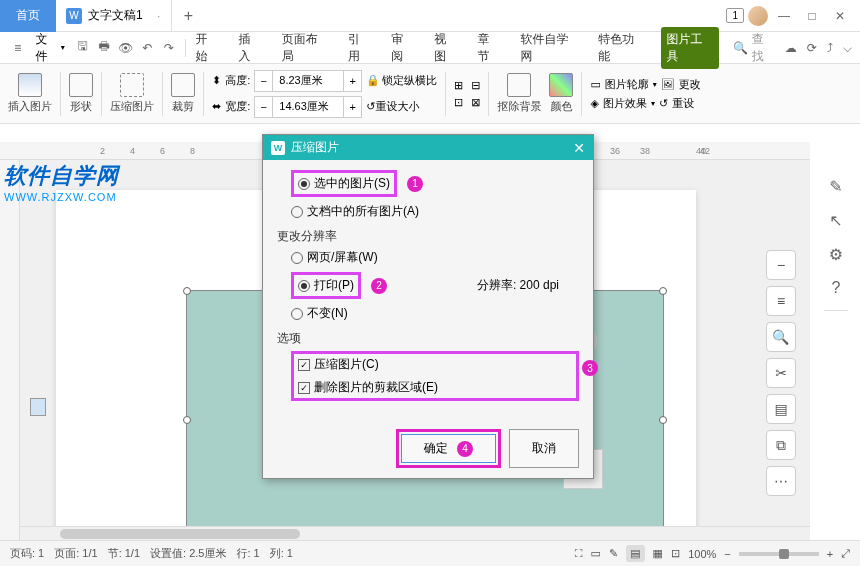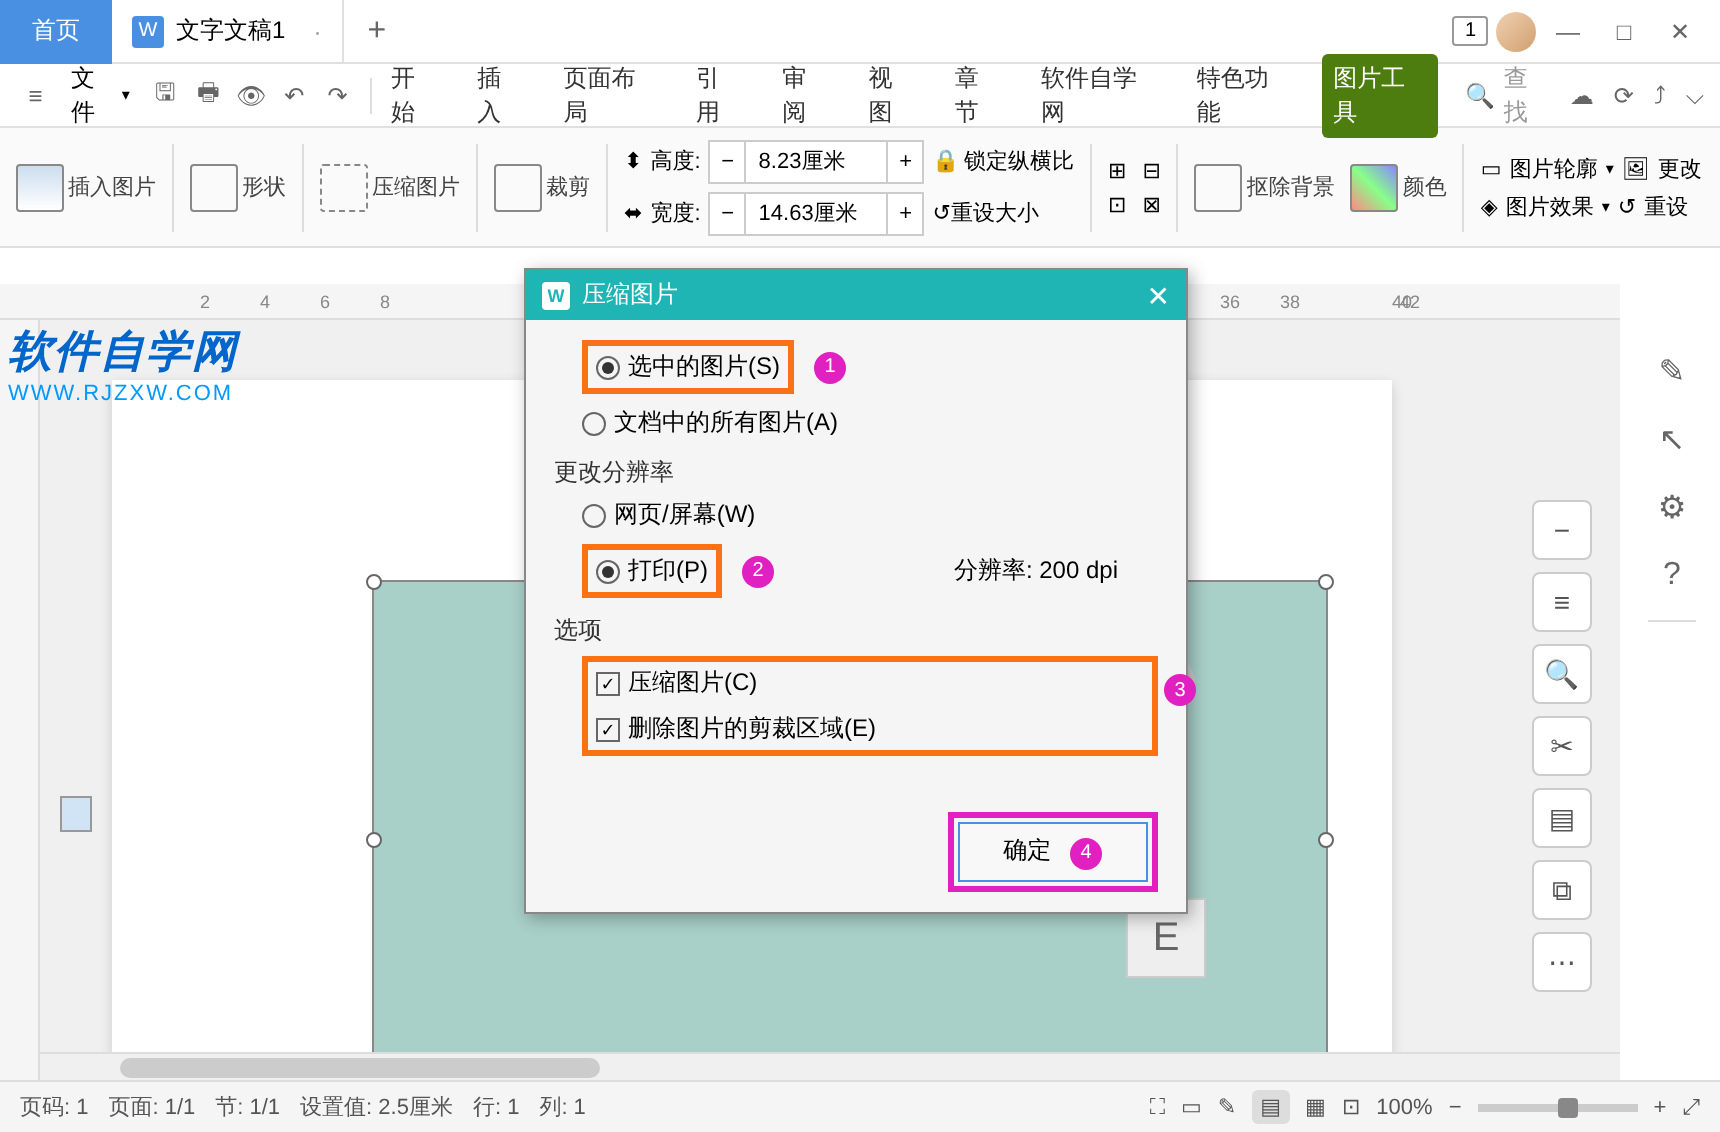--- a/index.html
+++ b/index.html
@@ -23,21 +23,21 @@
 .menu-file { padding: 0 6px; display: flex; align-items: center; gap: 2px; }
 .menu-divider { width: 1px; height: 18px; background: #ddd; margin: 0 4px; }
 .menu-tabs { display: flex; gap: 12px; font-size: 12px; }
 .menu-tab { padding: 4px 4px; color: #333; cursor: pointer; }
 .menu-tab.active { background: #4d7c0f; color: #fff; border-radius: 3px; padding: 4px 6px; }
 .search-box { display: flex; align-items: center; gap: 4px; padding: 2px 8px; color: #999; margin-left: 4px; }
 .menubar-right { margin-left: auto; display: flex; gap: 10px; color: #666; }
 
 
 .ribbon { height: 60px; display: flex; align-items: center; padding: 4px 8px; gap: 8px; border-bottom: 1px solid #e0e0e0; background: #fafafa; }
-.ribbon-group { display: flex; align-items: center; gap: 2px; font-size: 11px; color: #444; text-align: right; }
+.ribbon-group { display: flex; flex-direction: column; align-items: center; gap: 2px; font-size: 11px; color: #444; text-align: right; }
 .ribbon-icon { width: 24px; height: 24px; border: 1px solid #888; border-radius: 2px; }
 .ribbon-divider { width: 1px; height: 44px; background: #ddd; }
 .ribbon-controls { display: flex; flex-direction: column; gap: 4px; font-size: 11px; }
 .ribbon-row { display: flex; align-items: center; gap: 4px; }
 .dim-input { display: flex; align-items: center; border: 1px solid #ccc; background: #fff; }
 .dim-btn { width: 18px; height: 20px; display: flex; align-items: center; justify-content: center; border-right: 1px solid #ccc; }
 .dim-btn:last-child { border-right: none; border-left: 1px solid #ccc; }
 .dim-val { width: 70px; padding: 2px 6px; }
 .lock-label { display: flex; align-items: center; gap: 2px; }
 
@@ -76,21 +76,21 @@
 .dialog-title-icon { width: 14px; height: 14px; background: #fff; color: #1fb5b5; display: flex; align-items: center; justify-content: center; font-size: 9px; font-weight: bold; border-radius: 2px; }
 .dialog-close { margin-left: auto; cursor: pointer; font-size: 14px; }
 .dialog-body { padding: 10px 14px; font-size: 12px; }
 .dlg-section { margin-bottom: 8px; }
 .dlg-label { color: #333; margin-bottom: 4px; }
 .dlg-opts { padding-left: 14px; display: flex; flex-direction: column; gap: 6px; }
 .dlg-row { display: flex; align-items: center; gap: 4px; }
 .radio { width: 12px; height: 12px; border: 1px solid #666; border-radius: 50%; display: inline-flex; align-items: center; justify-content: center; }
 .radio.checked::after { content: ''; width: 6px; height: 6px; background: #333; border-radius: 50%; }
 .checkbox { width: 12px; height: 12px; border: 1px solid #666; display: inline-flex; align-items: center; justify-content: center; font-size: 9px; }
-.hl-box { border: 3px solid #f97316; padding: 2px 4px; display: inline-flex; align-items: center; gap: 4px; }
+.hl-box { border: 3px solid #d946ef; padding: 2px 4px; display: inline-flex; align-items: center; gap: 4px; }
 .num-badge { width: 16px; height: 16px; background: #e020c0; color: #fff; border-radius: 50%; display: inline-flex; align-items: center; justify-content: center; font-size: 10px; margin-left: 6px; }
 .dlg-buttons { display: flex; justify-content: flex-end; gap: 8px; padding: 10px 14px; }
 .dlg-btn { padding: 5px 22px; border: 1px solid #999; background: #f8f8f8; cursor: pointer; font-size: 12px; }
 .dlg-btn.primary { border: 1px solid #4a90e2; }
 .btn-hl { border: 3px solid #e020c0; padding: 2px; display: inline-block; }
 .dpi-text { margin-left: auto; padding-right: 20px; }
 
 
 .statusbar { position: absolute; bottom: 0; left: 0; right: 0; height: 26px; background: #f5f5f5; border-top: 1px solid #ddd; display: flex; align-items: center; padding: 0 10px; gap: 10px; font-size: 11px; color: #555; }
 .status-right { margin-left: auto; display: flex; align-items: center; gap: 8px; }
@@ -329,20 +329,24 @@
           <span>网页/屏幕(W)</span>
         </div>
         <div class="dlg-row">
           <span class="hl-box">
             <span class="radio checked"></span>
             <span>打印(P)</span>
           </span>
           <span class="num-badge">2</span>
           <span class="dpi-text">分辨率: 200 dpi</span>
         </div>
+        <div class="dlg-row">
+          <span class="radio"></span>
+          <span>不变(N)</span>
+        </div>
       </div>
     </div>
     <div class="dlg-section">
       <div class="dlg-label">选项</div>
       <div class="dlg-opts">
         <div class="hl-box" style="flex-direction:column;align-items:flex-start;gap:6px;display:inline-flex;position:relative">
           <div class="dlg-row">
             <span class="checkbox">✓</span>
             <span>压缩图片(C)</span>
           </div>
@@ -355,20 +359,21 @@
       </div>
     </div>
   </div>
   <div class="dlg-buttons">
     <span class="btn-hl">
       <button class="dlg-btn primary">
         <span>确定</span>
         <span class="num-badge">4</span>
       </button>
     </span>
+    <button class="dlg-btn">取消</button>
   </div>
 </div>
 
 <div class="hscroll">
   <div class="hscroll-thumb"></div>
 </div>
 
 <div class="statusbar">
   <span>页码: 1</span>
   <span>页面: 1/1</span>

